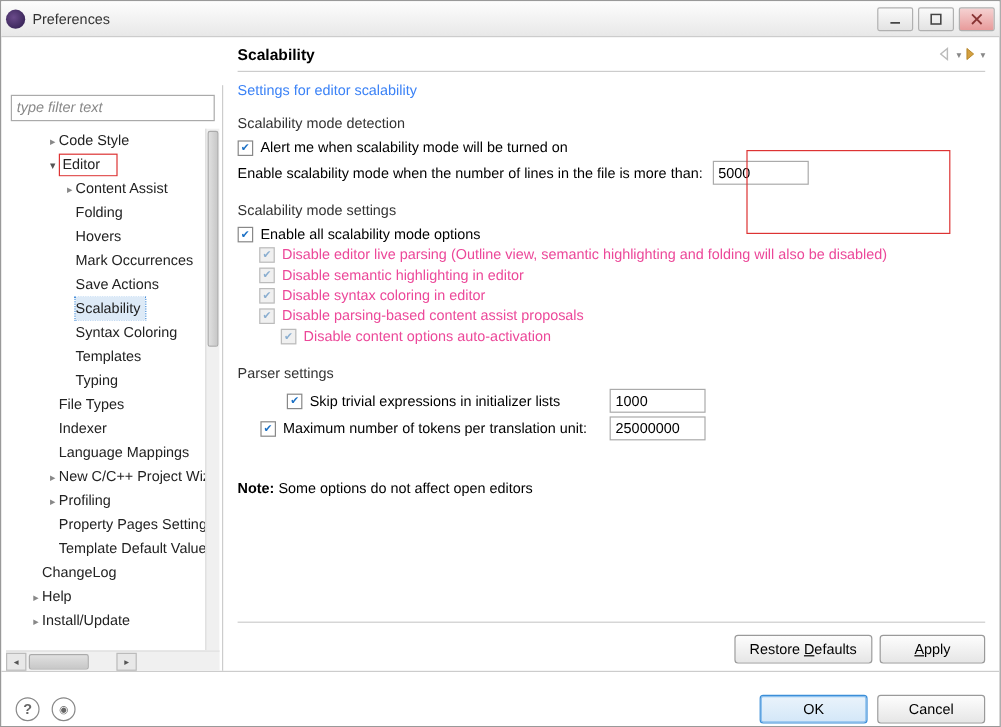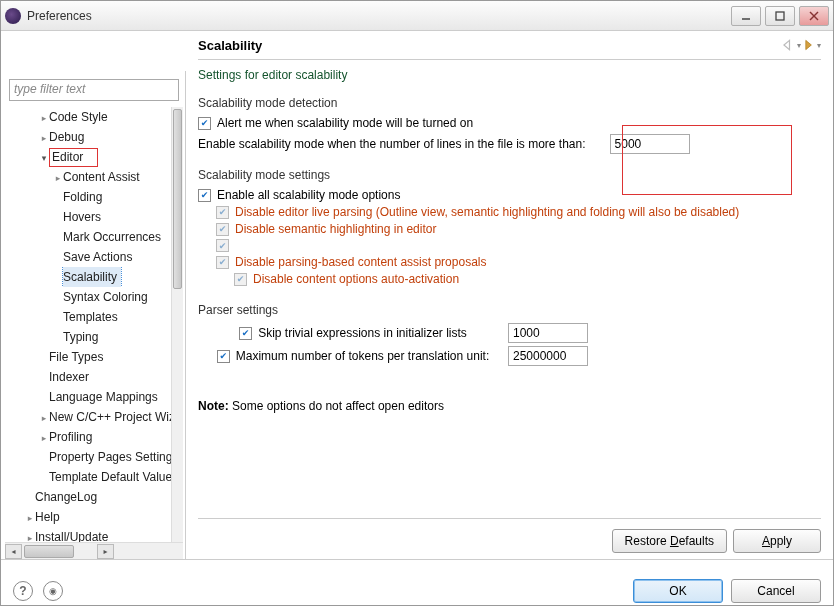--- a/index.html
+++ b/index.html
@@ -37,33 +37,33 @@
 
   
   .content { flex:1; padding: 6px 12px 6px 12px; display:flex; flex-direction:column;}
   .header-row{ display:flex; align-items:center; border-bottom:1px solid #ccc; padding-bottom:6px; margin-bottom:8px;}
   .header-row h1{ font-size:13px; font-weight:bold;}
   .header-row .sp{flex:1;}
   .navicn{ width:18px;height:16px; margin-left:2px; display:flex;align-items:center;justify-content:center; color:#888;}
   .navicn svg{width:14px;height:12px;}
   .navicn .dd{font-size:8px; margin-left:1px;}
 
-  .desc{ color:#14532d; margin-bottom:14px;}
+  .desc{ color:#3b82f6; margin-bottom:14px;}
 
   .group{ margin-bottom:14px;}
   .group-title{ color:#333; margin-bottom:6px;}
   .chkrow{ display:flex; align-items:center; margin:3px 0;}
   .chkrow.indent1{ margin-left:18px;}
   .chkrow.indent2{ margin-left:36px;}
   .chk{ width:13px; height:13px; border:1px solid #888; background:#fff; margin-right:6px; display:flex; align-items:center; justify-content:center; font-size:10px; color:#1a6fc4;}
   .chk.disabled{ background:#f0f0f0; border-color:#bbb; color:#8aaed0;}
   .chk.checked::after{content:"✔"; font-size:9px;}
-  .disabled-text{ color:#c2410c;}
+  .disabled-text{ color:#ec4899;}
   .inline-input{ height:20px; border:1px solid #aaa; background:#fff; padding:2px 4px; font-size:12px;}
-  .detect-row{ display:flex; align-items:center; gap:24px; margin-top:4px;}
+  .detect-row{ display:flex; align-items:center; gap:8px; margin-top:4px;}
   .redbox{ position:absolute; border:1px solid #d33; pointer-events:none;}
 
   .parser-row{ display:flex; align-items:center; margin:3px 0;}
   .parser-row .lblwrap{ display:flex; align-items:center; width:310px;justify-content:center;}
   .parser-row .valinp{ width:80px; height:20px; border:1px solid #aaa; padding:2px 4px;}
 
   .note{ margin-top:16px;}
   .note b{font-weight:bold;}
 
   .content-spacer{flex:1;}
@@ -106,21 +106,20 @@
     </div>
 </div>
 
 <div class="main">
 
   <div class="sidebar">
     <div class="filterbox">type filter text</div>
     <div class="tree">
       <div class="tree-inner" id="tree-inner">
           <div class="row" style="padding-left: 34px;"><span class="arw collapsed"></span><span>Code Style</span></div>
-          <div class="row" style="padding-left: 34px;"><span class="arw collapsed"></span><span>Debug</span></div>
           <div class="row" style="padding-left: 34px;"><span class="arw expanded"></span><span class="hlbox">Editor</span></div>
           <div class="row" style="padding-left: 48px;"><span class="arw collapsed"></span><span>Content Assist</span></div>
           <div class="row" style="padding-left: 48px;"><span class="arw"></span><span>Folding</span></div>
           <div class="row" style="padding-left: 48px;"><span class="arw"></span><span>Hovers</span></div>
           <div class="row" style="padding-left: 48px;"><span class="arw"></span><span>Mark Occurrences</span></div>
           <div class="row" style="padding-left: 48px;"><span class="arw"></span><span>Save Actions</span></div>
           <div class="row" style="padding-left: 48px;"><span class="arw"></span><span class="selected">Scalability</span></div>
           <div class="row" style="padding-left: 48px;"><span class="arw"></span><span>Syntax Coloring</span></div>
           <div class="row" style="padding-left: 48px;"><span class="arw"></span><span>Templates</span></div>
           <div class="row" style="padding-left: 48px;"><span class="arw"></span><span>Typing</span></div>
@@ -192,20 +191,21 @@
       <div class="chkrow indent1">
           <div class="chk checked disabled"></div>
           <span class="disabled-text">Disable editor live parsing (Outline view, semantic highlighting and folding will also be disabled)</span>
         </div>
       <div class="chkrow indent1">
           <div class="chk checked disabled"></div>
           <span class="disabled-text">Disable semantic highlighting in editor</span>
         </div>
       <div class="chkrow indent1">
           <div class="chk checked disabled"></div>
+          <span class="disabled-text">Disable syntax coloring in editor</span>
         </div>
       <div class="chkrow indent1">
           <div class="chk checked disabled"></div>
           <span class="disabled-text">Disable parsing-based content assist proposals</span>
         </div>
       <div class="chkrow indent2">
           <div class="chk checked disabled"></div>
           <span class="disabled-text">Disable content options auto-activation</span>
         </div>
     </div>

